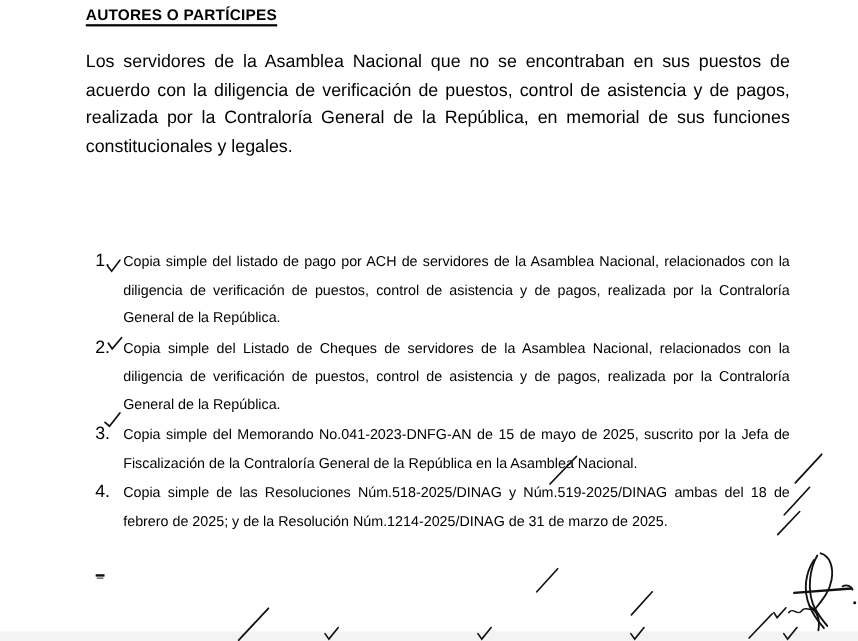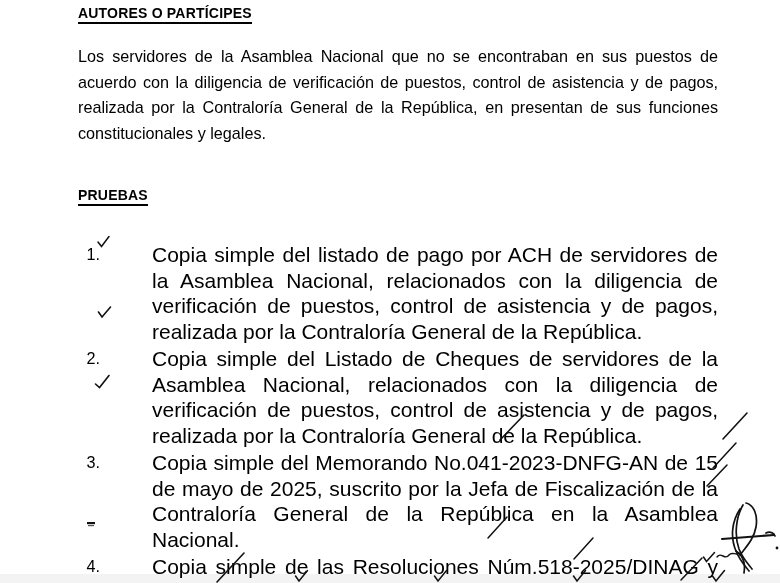--- a/index.html
+++ b/index.html
@@ -81,23 +81,22 @@
     width: 34px;
     text-align: right;
     padding-right: 12px;
     font-size: 16.2px;
     line-height: 25.5px;
     box-sizing: border-box;
   }
   .li-body {
     flex: 1 1 auto;
     text-align: justify;
-    font-size: 21px;
+    font-size: 13px;
     line-height: 25.5px;
-    margin-left: 40px;
   }
 
   
   .ink {
     position: absolute;
     pointer-events: none;
     z-index: 5;
   }
   .tick {
     position: absolute;
@@ -111,25 +110,24 @@
 <body>
 
 <div id="page">
 
   <div id="scan-bottom-band"></div>
 
   <div id="content">
 
     <h1 class="heading" id="heading-autores"><span>AUTORES O PARTÍCIPES</span></h1>
 
-    <p class="para" id="intro-paragraph">Los servidores de la Asamblea Nacional que no se encontraban en sus puestos de acuerdo con la diligencia de verificación de puestos, control de asistencia y de pagos, realizada por la Contraloría General de la República, en presentan de sus funciones constitucionales y legales.</p>
+    <p class="para" id="intro-paragraph">Los servidores de la Asamblea Nacional que no se encontraban en sus puestos de acuerdo con la diligencia de verificación de puestos, control de asistencia y de pagos, realizada por la Contraloría General de la República, en memorial de sus funciones constitucionales y legales.</p>
 
     <div class="spacer-lg"></div>
 
-    <h1 class="heading" id="heading-pruebas"><span>PRUEBAS</span></h1>
 
     <div class="spacer-md"></div>
 
 
     <ol class="doc-list">
 
       <li>
         <span class="li-marker">1.</span>
         <span class="li-body">Copia simple del listado de pago por ACH de servidores de la Asamblea Nacional, relacionados con la diligencia de verificación de puestos, control de asistencia y de pagos, realizada por la Contraloría General de la República.</span>
       </li>

